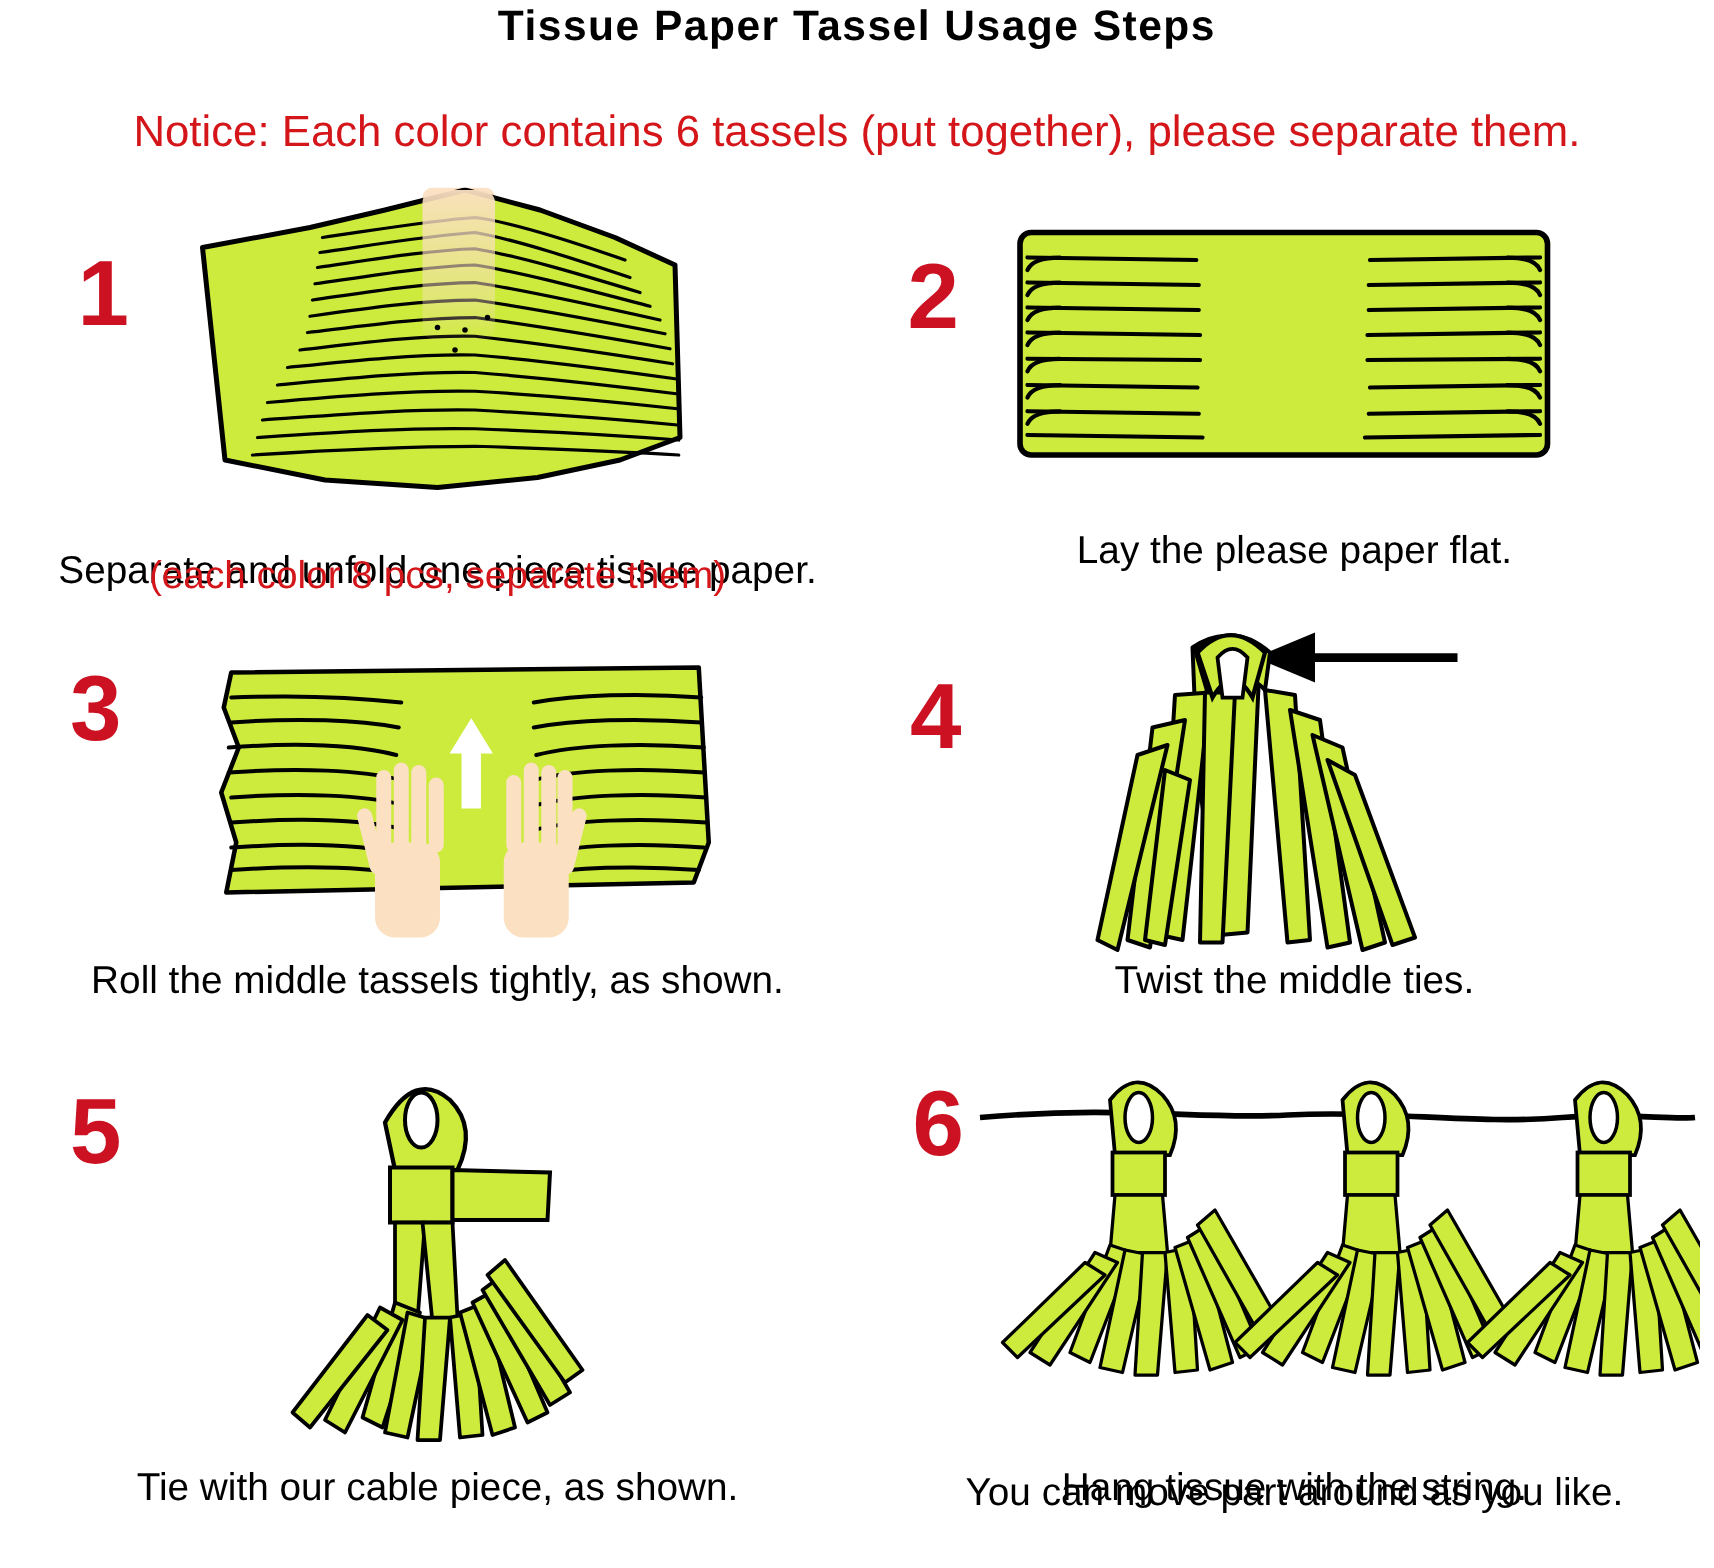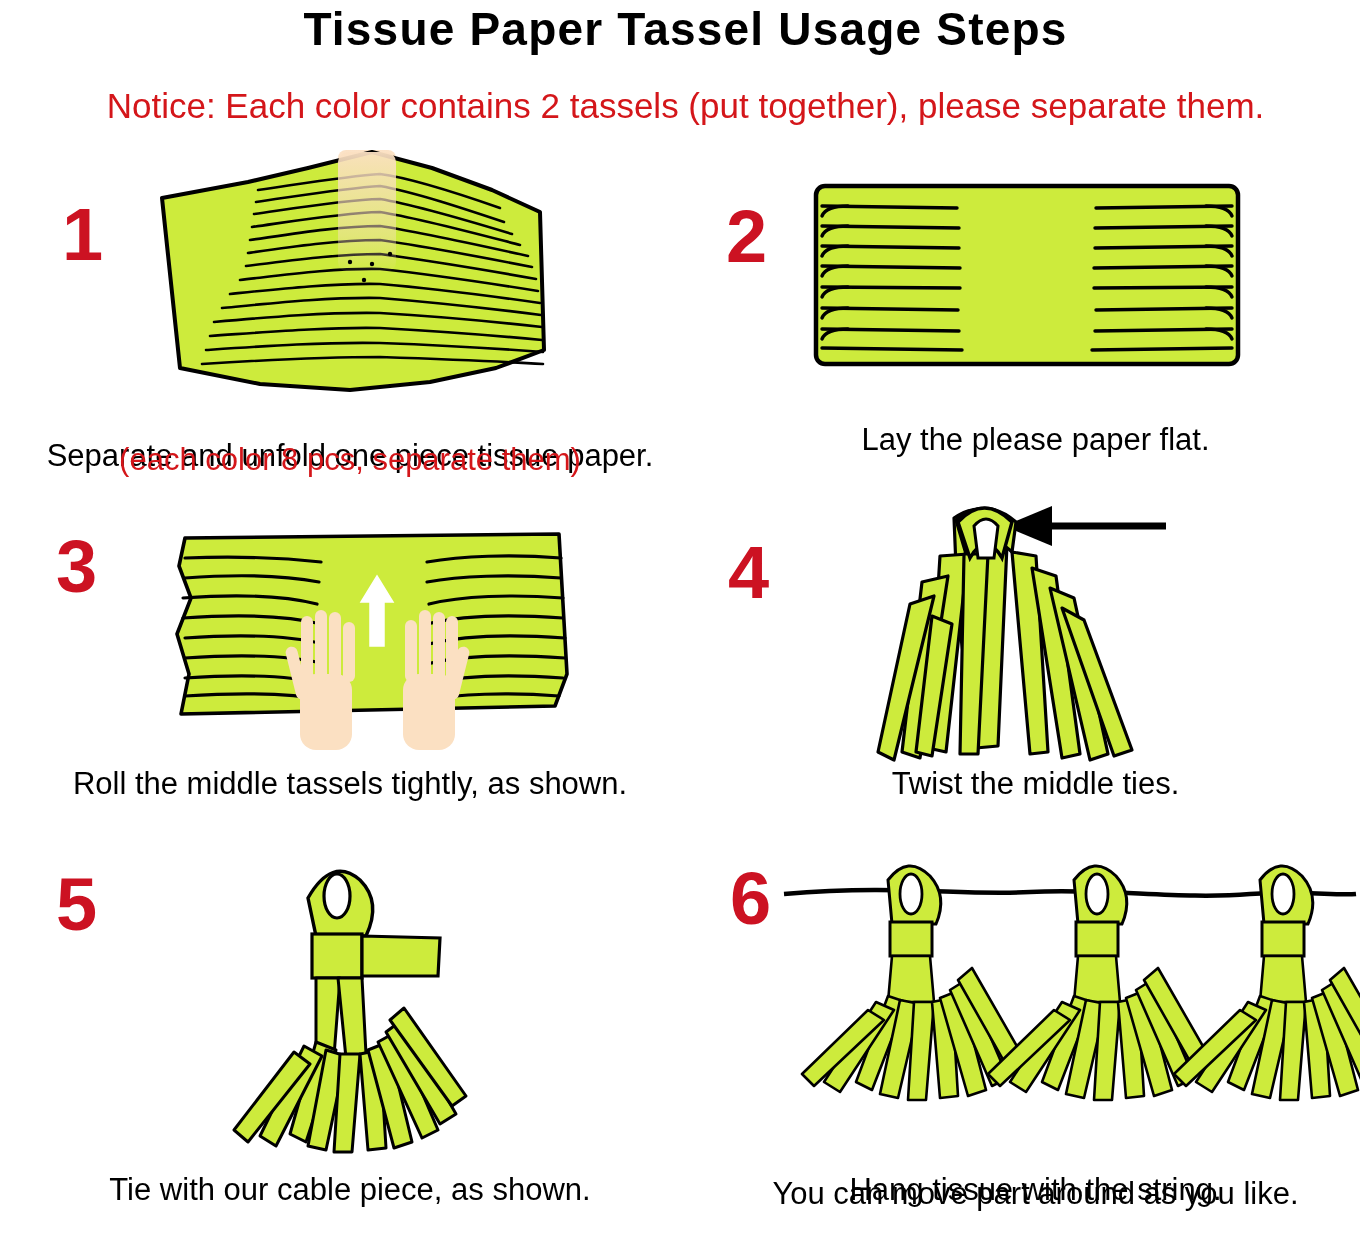--- a/index.html
+++ b/index.html
@@ -6,21 +6,21 @@
   body{
     width:1371px;height:1254px;background:#ffffff;
     font-family:"Liberation Sans",sans-serif;
     overflow:hidden;position:relative;
   }
   .page{width:1371px;height:1254px;position:relative;}
 
   
   .title{
     position:absolute;left:0;top:2px;width:1371px;
-    text-align:center;font-size:46px;font-weight:bold;color:#000;
+    text-align:center;font-size:34px;font-weight:bold;color:#000;
     letter-spacing:1.2px;white-space:nowrap;
   }
   .notice{
     position:absolute;left:0;top:86px;width:1371px;
     text-align:center;font-size:35px;color:#d4161a;white-space:nowrap;
   }
 
   
   .grid{position:absolute;left:0;top:140px;width:1371px;height:1114px;}
   .cell{position:absolute;}
@@ -41,21 +41,21 @@
   }
   .cap.red{color:#d4161a;}
   .cap-wrap{position:absolute;width:100%;}
 </style>
 </head>
 <body>
 
 <div class="page">
 
   <div class="title">Tissue Paper Tassel Usage Steps</div>
-  <div class="notice">Notice:  Each color contains 2 tassels (put together), please separate them.</div>
+  <div class="notice">Notice:  Each color contains 6 tassels (put together), please separate them.</div>
 
   <div class="grid">
 
     <div class="cell col-l row1">
       <div class="stepnum" style="left:62px;top:58px;">1</div>
       <svg class="art" style="left:140px;top:10px;" width="460" height="260" viewBox="0 0 460 260">
         <defs>
           <linearGradient id="handfade1" x1="0" y1="0" x2="0" y2="1">
             <stop offset="0%" stop-color="#fbe0c2" stop-opacity="0.95"></stop>
             <stop offset="70%" stop-color="#fbe0c2" stop-opacity="0.45"></stop>

